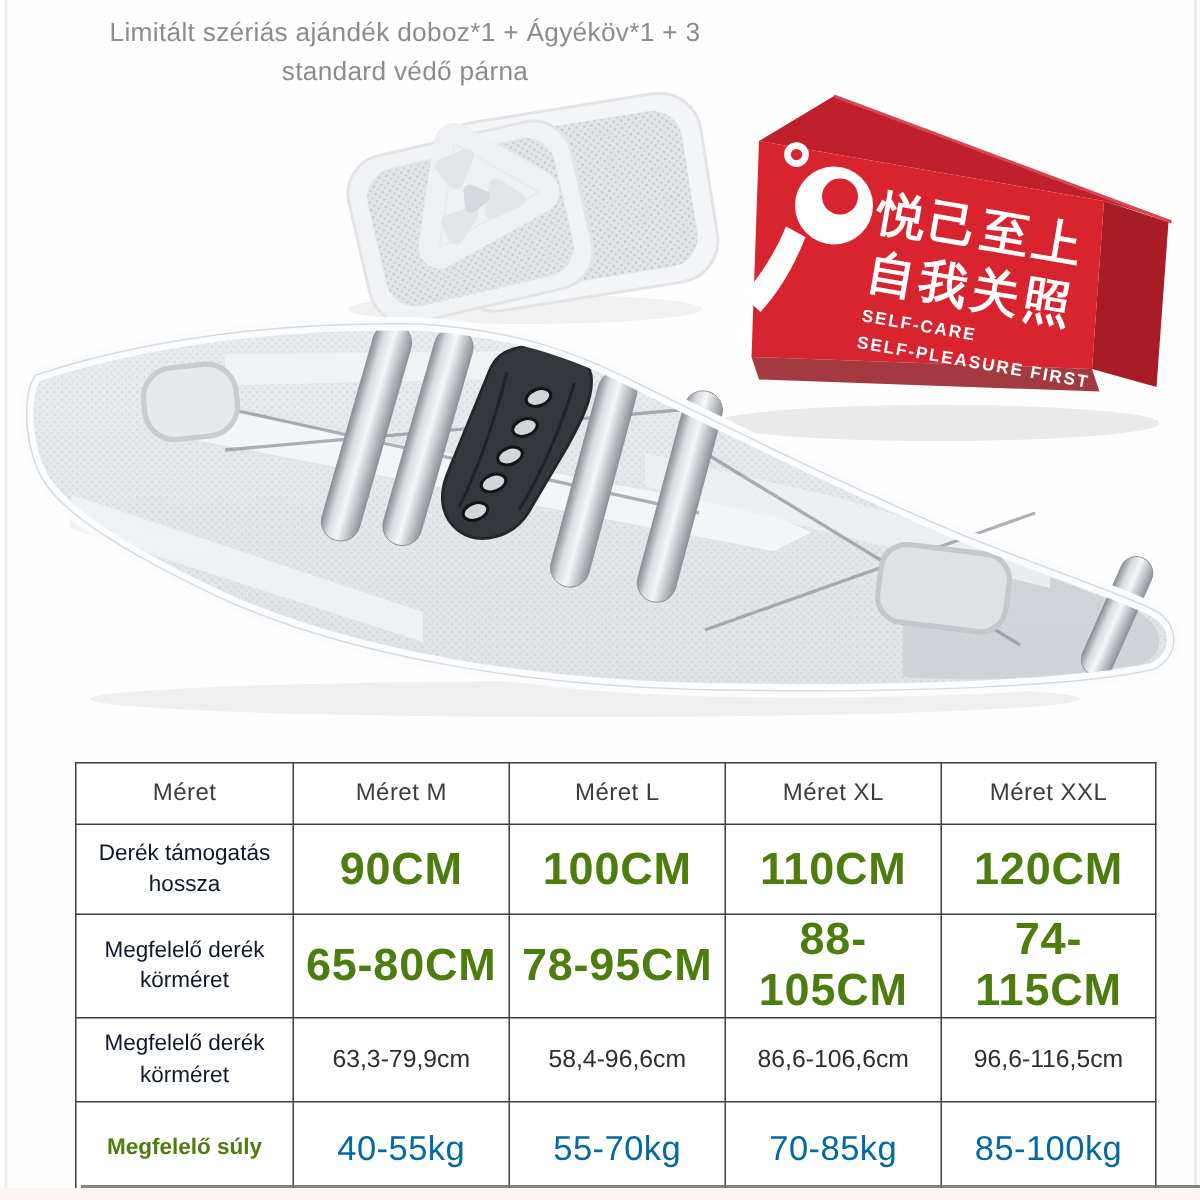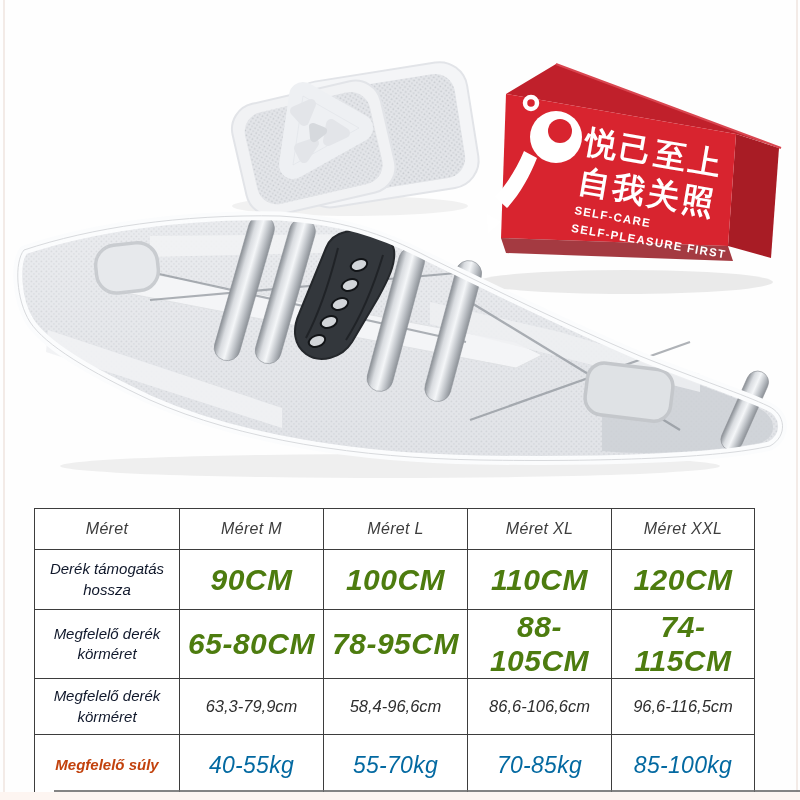--- a/index.html
+++ b/index.html
@@ -10,45 +10,49 @@
   .edge-right{right:2px;}
 
   .bundle-note{position:absolute;top:8px;left:0;width:540px;text-align:center;
     color:#8c8c8c;font-size:17.5px;line-height:1.5;letter-spacing:.2px;}
 
   .photo-svg{position:absolute;top:0;left:0;}
 
   .size-title{position:absolute;top:444px;left:17px;margin:0;
     color:#1a3a8c;font-size:33px;font-weight:normal;font-family:"DejaVu Sans",sans-serif;letter-spacing:.3px;}
 
-  table.size-table{position:absolute;top:508px;left:34px;width:720px;
-    border-collapse:collapse;table-layout:fixed;background:#fff;font-style:italic;}
+  table.size-table{position:absolute;top:508px;left:50px;width:720px;
+    border-collapse:collapse;table-layout:fixed;background:#fff;}
   table.size-table th,table.size-table td{border:1.4px solid #3d3d3d;text-align:center;
     vertical-align:middle;padding:0 4px;overflow:hidden;}
   table.size-table th{height:40px;font-size:16px;font-weight:normal;color:#3d3d3d;letter-spacing:.3px;}
   td.lbl{font-size:15px;color:#0f172a;line-height:1.35;}
-  td.lbl-strong{font-size:15px;color:#c2410c;font-weight:bold;line-height:1.35;}
+  td.lbl-strong{font-size:15px;color:#4d7c0f;font-weight:bold;line-height:1.35;}
   tr.r-big td.val{font-size:30px;color:#4d7c0f;font-weight:600;letter-spacing:.5px;}
   tr.r1{height:60px;} tr.r2{height:60px;}
   tr.r3{height:56px;} tr.r3 td.val{font-size:16.5px;color:#2e2e2e;font-weight:500;margin-top:24px;}
   tr.r4{height:62px;} tr.r4 td.val{font-size:23px;color:#0369a1;font-weight:500;letter-spacing:.3px;}
 
   .bottom-strip{position:absolute;top:790px;left:54px;width:746px;height:2px;background:#6e6e6e;opacity:.85;}
   .bottom-bg{position:absolute;top:792px;left:0;width:800px;height:8px;background:#fdf5f1;}
 
   .cn-text{font-size:32px;font-weight:bold;fill:#ffffff;letter-spacing:3px;}
   .en-text{font-size:11.5px;font-weight:bold;fill:#ffffff;letter-spacing:1.3px;}
 </style>
 </head>
 <body>
 
 <div class="canvas">
   <div class="edge-line edge-left"></div>
   <div class="edge-line edge-right"></div>
 
+  <div class="bundle-note">
+    <div>Limitált szériás ajándék doboz*1 + Ágyéköv*1 + 3</div>
+    <div>standard védő párna</div>
+  </div>
 
   <svg class="photo-svg" width="800" height="490" viewBox="0 0 800 490">
     <defs>
       <linearGradient id="metal" x1="0" y1="0" x2="1" y2="0">
         <stop offset="0" stop-color="#8a8f95"></stop>
         <stop offset="0.25" stop-color="#d9dce0"></stop>
         <stop offset="0.5" stop-color="#f4f6f8"></stop>
         <stop offset="0.75" stop-color="#c1c5ca"></stop>
         <stop offset="1" stop-color="#8d9298"></stop>
       </linearGradient>

